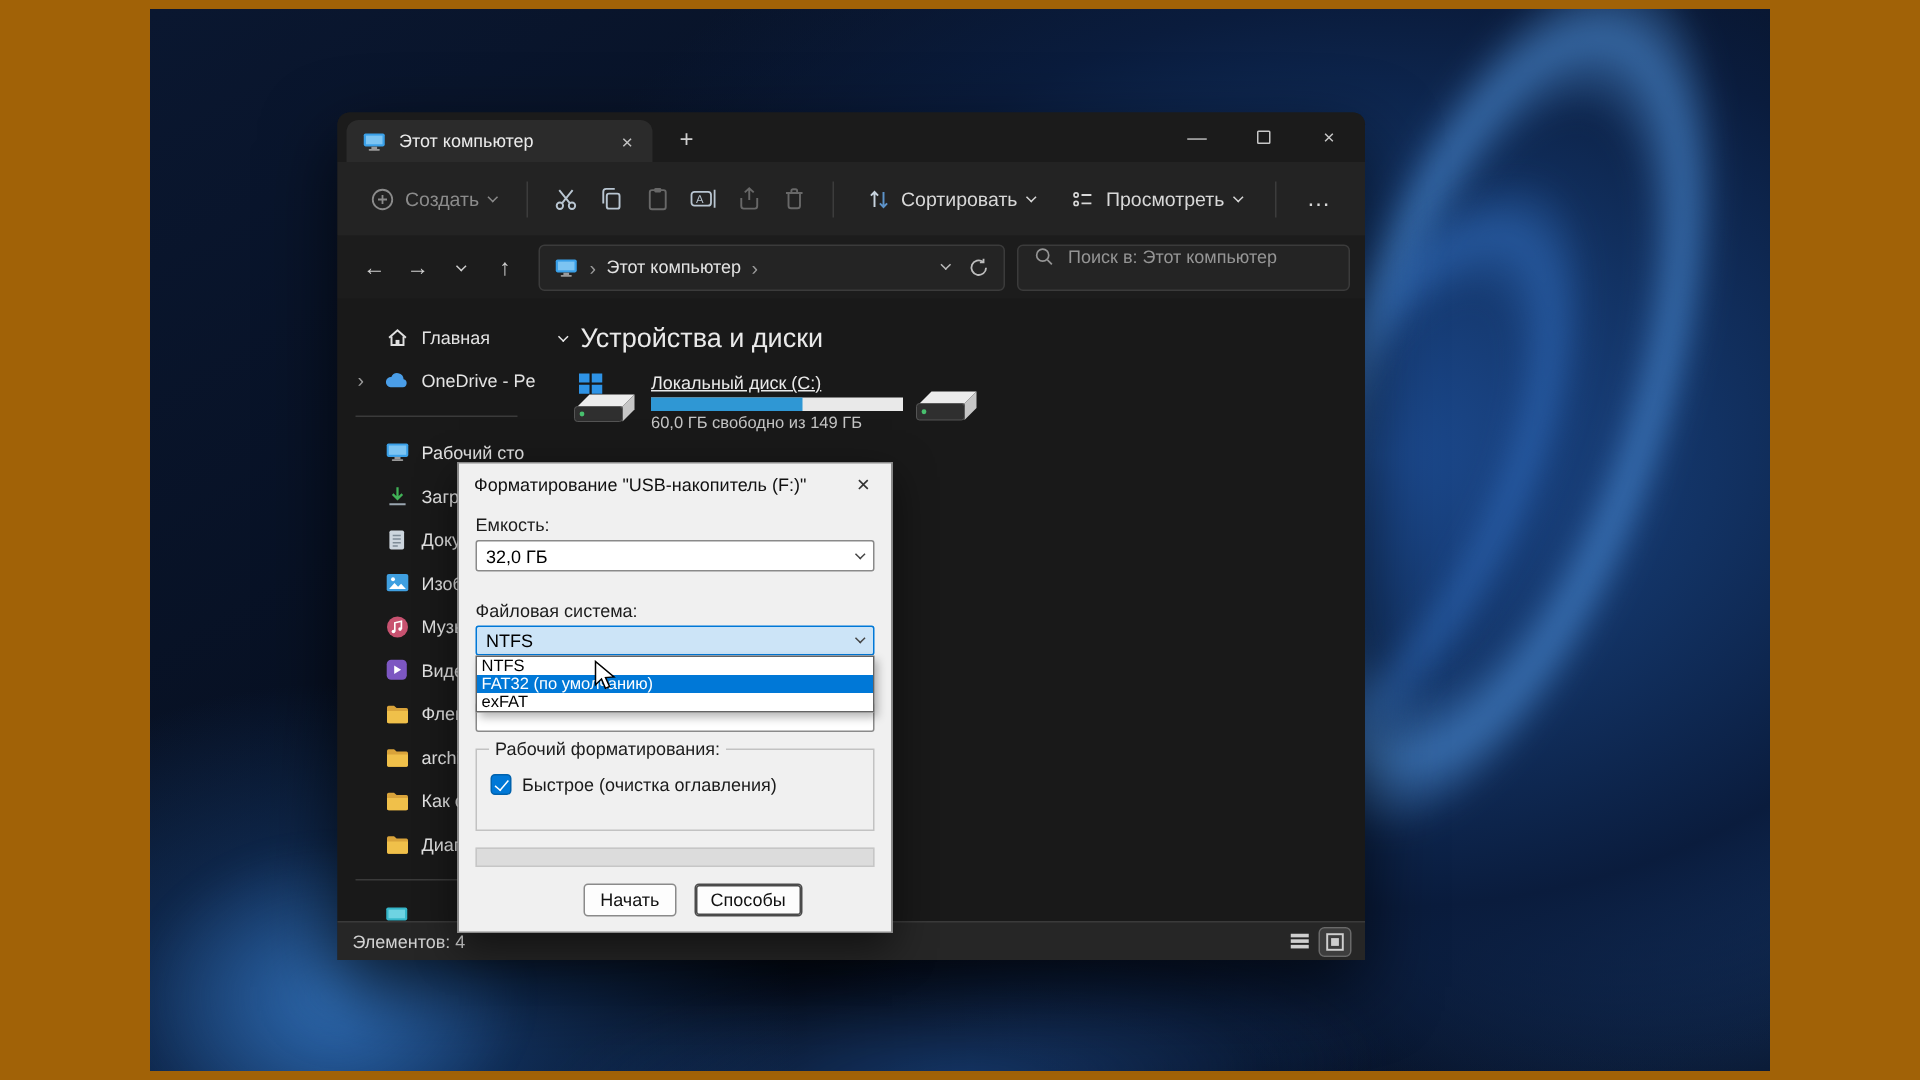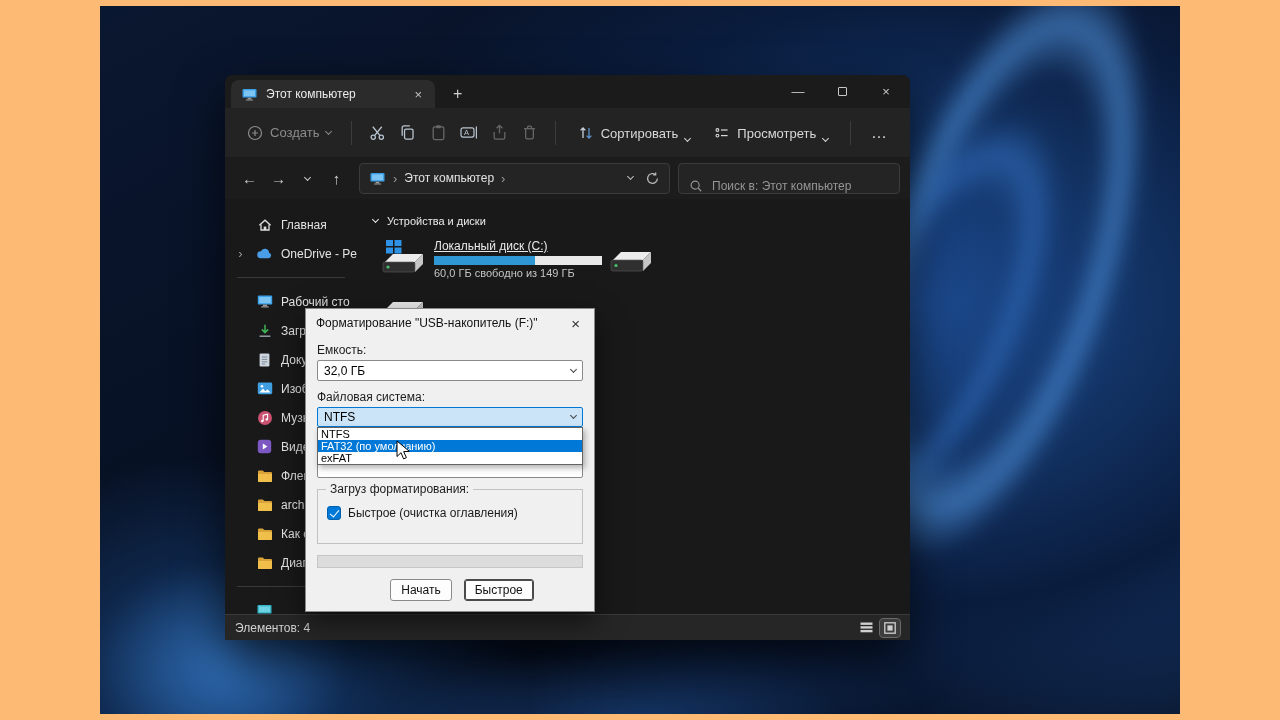--- a/index.html
+++ b/index.html
@@ -1,17 +1,17 @@
 <!DOCTYPE html>
 <html><head>
 <meta charset="utf-8">
 <style>
   * { margin:0; padding:0; box-sizing:border-box; }
   html,body { background:#000; }
-  .stage { position:relative; width:1280px; height:720px; background:#fdba74; overflow:hidden;
+  .stage { position:relative; width:1280px; height:720px; background:#a16207; overflow:hidden;
            font-family:"Liberation Sans","DejaVu Sans",sans-serif; }
 
   
   .wallpaper { position:absolute; left:100px; right:100px; top:6px; bottom:6px; overflow:hidden;
     background:
       radial-gradient(700px 520px at 76% 42%, #1c4a8f 0%, #123263 32%, #0a1c3d 58%, transparent 85%),
       radial-gradient(520px 420px at 94% 72%, #1b447f 0%, transparent 70%),
       radial-gradient(420px 320px at 12% 96%, #174077 0%, transparent 72%),
       linear-gradient(150deg,#0a1730 0%, #071022 45%, #040a18 100%);
   }
@@ -39,47 +39,47 @@
   .newtab { height:28px; display:flex; align-items:center; margin-left:18px; color:#cfcfcf; font-size:16px; }
   .wincontrols { position:absolute; right:2px; top:0; height:33px; display:flex; }
   .wc { width:44px; height:33px; display:flex; align-items:center; justify-content:center; color:#c8c8c8; font-size:13px; }
   .wc-max-glyph { width:9px; height:9px; border:1px solid #c8c8c8; border-radius:1px; }
 
   .toolbar { height:49px; background:#232323; display:flex; align-items:center; padding:0 12px; flex:none; }
   .tb-create { display:flex; align-items:center; gap:7px; color:#8b8b8b; font-size:13px; padding:0 10px; }
   .tb-sep { width:1px; height:24px; background:#3c3c3c; margin:0 10px; }
   .tb-icon { width:40px; height:34px; display:flex; align-items:center; justify-content:center; color:#b9c6d2; }
   .tb-icon.dim { color:#686868; }
-  .tb-menu { display:flex; align-items:flex-end; gap:7px; color:#d8d8d8; font-size:13px; padding:0 12px; }
+  .tb-menu { display:flex; align-items:center; gap:7px; color:#d8d8d8; font-size:13px; padding:0 12px; }
   .tb-more { color:#d8d8d8; font-size:16px; letter-spacing:1px; padding:0 10px; }
   .chev { display:inline-block; width:5px; height:5px; border-right:1.3px solid currentColor;
           border-bottom:1.3px solid currentColor; transform:rotate(45deg); margin-top:-3px; }
 
   .addr { height:42px; background:#1c1c1c; display:flex; align-items:center; padding:0 10px; flex:none; }
   .navbtn { width:29px; height:29px; display:flex; align-items:center; justify-content:center;
             color:#cfcfcf; font-size:15px; border-radius:4px; }
   .navbtn .chev { margin-top:-2px; }
   .crumbbox { flex:1; height:31px; margin:0 8px; background:#242424; border:1px solid #3b3b3b; border-radius:4px;
     display:flex; align-items:center; gap:7px; padding:0 9px; font-size:12px; color:#e2e2e2; }
   .crumb-sep { color:#9a9a9a; font-size:13px; }
   .crumb-right { margin-left:auto; display:flex; align-items:center; gap:12px; color:#bdbdbd; }
   .searchbox { width:222px; height:31px; background:#242424; border:1px solid #3b3b3b; border-radius:4px;
-    display:flex; align-items:flex-end; gap:9px; padding:0 10px; font-size:12px; color:#959595; }
+    display:flex; align-items:flex-start; gap:9px; padding:0 10px; font-size:12px; color:#959595; }
 
   .bodyrow { flex:1; display:flex; background:#191919; overflow:hidden; }
   .sidebar { width:132px; flex:none; padding-top:11px; overflow:hidden; }
   .side-item { height:29px; display:flex; align-items:center; gap:8px; padding-left:8px;
     font-size:12px; color:#e3e3e3; white-space:nowrap; overflow:hidden; }
   .expander { width:15px; flex:none; color:#9a9a9a; font-size:13px; text-align:center; }
   .sicon { width:17px; height:17px; flex:none; display:flex; align-items:center; justify-content:center; }
   .side-div { height:1px; background:#3a3a3a; margin:9px 12px 9px 12px; }
   .pin { margin-left:2px; color:#9a9a9a; }
 
   .main { flex:1; padding:16px 0 0 16px; position:relative; overflow:hidden; }
-  .sec-header { display:flex; align-items:center; gap:9px; font-size:11px; color:#eaeaea; margin-bottom:9px; }
+  .sec-header { display:flex; align-items:center; gap:9px; font-size:18px; color:#eaeaea; margin-bottom:9px; }
   .grid { display:grid; grid-template-columns:228px 228px; grid-auto-rows:48px; row-gap:2px; }
   .tile { display:flex; gap:9px; padding:3px 6px; border-radius:4px; align-items:flex-start; }
   .tile.selected { background:#3a3a3a; }
   .d-icon { width:46px; height:40px; flex:none; }
   .d-info { display:flex; flex-direction:column; }
   .d-name { font-size:12px; color:#eaeaea; line-height:15px; white-space:nowrap;text-decoration:underline; }
   .d-bar { width:168px; height:9px; background:#e9e9e9; margin:2px 0 2px 0; position:relative; }
   .d-fill { position:absolute; left:0; top:0; bottom:0; background:#2f97d4; }
   .d-free { font-size:11px; color:#c4c4c4; white-space:nowrap; }
 
@@ -89,21 +89,21 @@
   .sb-ic { width:20px; height:18px; display:flex; align-items:center; justify-content:center; border-radius:3px; color:#cfcfcf; }
   .sb-ic.active { background:#3d3d3d; outline:1px solid #6a6a6a; }
 
   
   .dialog { position:absolute; left:305px; top:308px; width:290px; background:#f0f0f0;
     border:1px solid #8a8a8a; box-shadow:0 10px 26px rgba(0,0,0,.55); z-index:5;
     color:#1a1a1a; font-size:12px; }
   .dlg-title { height:28px; display:flex; align-items:center; padding:0 10px; font-size:12px; color:#111; }
   .dlg-x { margin-left:auto; font-size:15px; color:#333; padding:0 4px; }
   .dlg-body { padding:6px 11px 10px 11px; }
-  .dlg-label { margin-top:9px; color:#1c1c1c; }
+  .dlg-label { margin-top:19px; color:#1c1c1c; }
   .dlg-label:first-child { margin-top:0; }
   .combo { margin-top:3px; height:21px; background:#fff; border:1px solid #8a8a8a; border-radius:2px;
     display:flex; align-items:center; padding:0 6px; color:#000; }
   .combo .chev { margin-left:auto; color:#444; }
   .fs-wrap { position:relative; }
   .combo.open { height:20px; background:#cce4f7; border:1px solid #0078d7; }
   .droplist { position:absolute; top:20px; left:0; right:0; background:#fff; border:1px solid #646464;
     box-shadow:2px 3px 6px rgba(0,0,0,.3); z-index:6; }
   .opt { height:12px; line-height:12px; font-size:11px; padding:0 3px; color:#000; white-space:nowrap; overflow:hidden; }
   .opt.selected { background:#0078d7; color:#fff; }
@@ -527,32 +527,32 @@
           <div class="opt selected">FAT32 (по умолчанию)</div>
           <div class="opt">exFAT</div>
         </div>
       </div>
 
 
       <div class="dlg-label" style="margin-top:14px">Метка тома:</div>
       <input class="vol-input" value="" style="">
 
       <div class="groupbox">
-        <span class="gb-legend">Загруз форматирования:</span>
+        <span class="gb-legend">Рабочий форматирования:</span>
         <div class="chk-row">
           <span class="chk"></span>
           <span>Быстрое (очистка оглавления)</span>
         </div>
       </div>
 
       <div class="dlg-progress"></div>
 
       <div class="dlg-footer">
         <button class="btn">Начать</button>
-        <button class="btn default">Быстрое</button>
+        <button class="btn default">Способы</button>
       </div>
     </div>
   </div>
 
   <svg class="cursor" width="15" height="21" viewBox="0 0 15 21">
     <path d="M1 1l0 15.5 4-3.8 2.6 6.2 2.8-1.2-2.7-6 5.6-.4z" fill="#fff" stroke="#000" stroke-width="1"></path>
   </svg>
 </div>
 
 </body></html>

